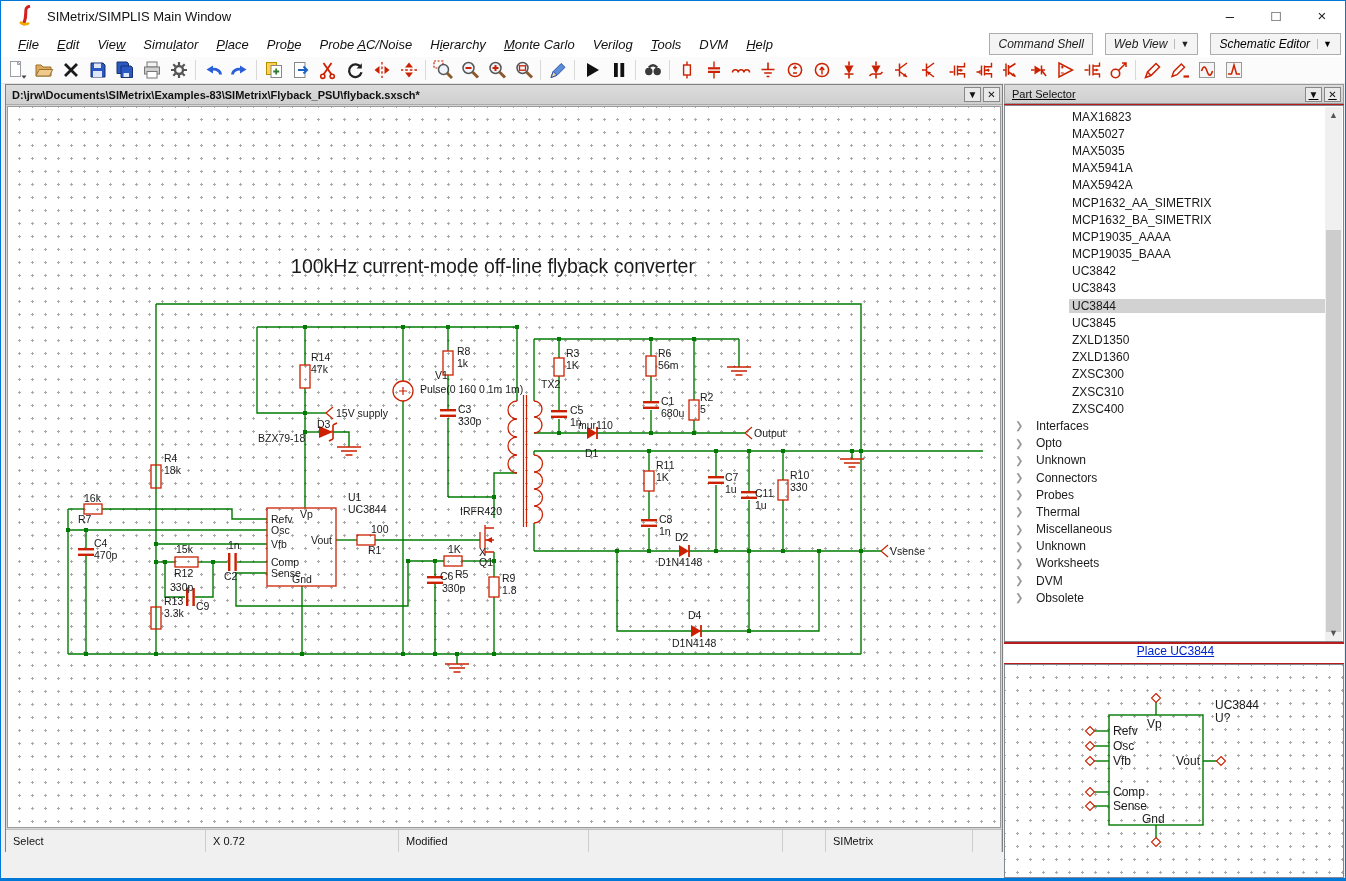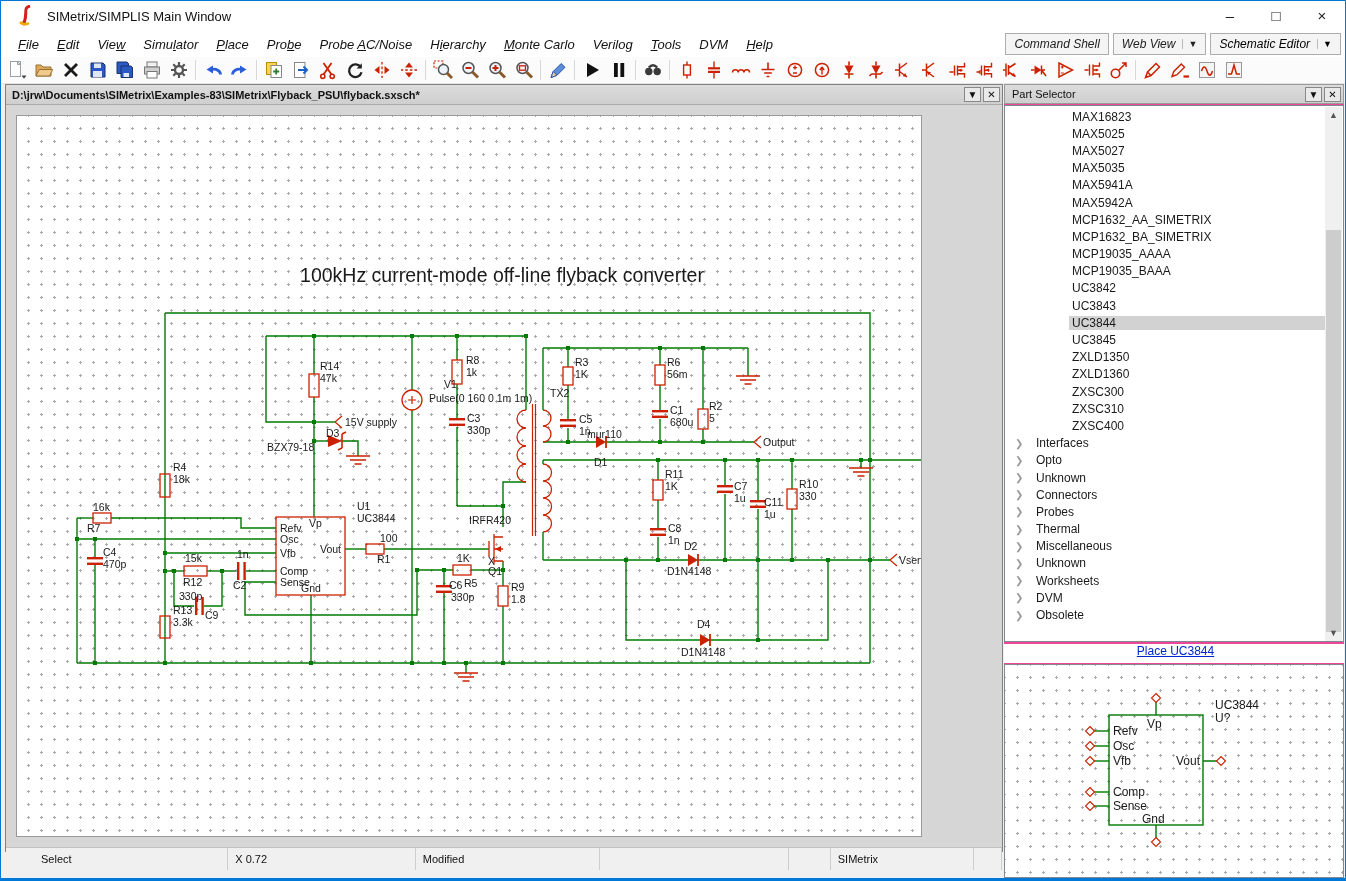--- a/index.html
+++ b/index.html
@@ -13,21 +13,21 @@
   #winTitle { position:absolute; left:46px; top:8px; font-size:13px; color:#111; }
   .winctl { position:absolute; top:0; width:46px; height:30px; text-align:center; line-height:30px;
             font-size:15px; color:#222; }
   #btnMin { right:92px; } #btnMax { right:46px; } #btnClose { right:0; }
 
   
   #menubar { position:absolute; left:0; top:30px; width:100%; height:26px; background:#fff;
              display:flex; align-items:center; padding-left:8px;font-style:italic; }
   .menu-item { font-size:13px; color:#111; padding:4px 9px; cursor:default; }
   .menu-item u { text-decoration:underline; }
-  #menuRight { position:absolute; right:4px; top:2px; display:flex; gap:4px; }
+  #menuRight { position:absolute; right:4px; top:2px; display:flex; gap:12px; }
   .mrbtn { border:1px solid #adadad; background:#f4f4f4; font-size:12px; color:#222;
            height:22px; display:flex; align-items:center; padding:0 8px; }
   .mrbtn .caret { font-size:9px; margin-left:7px; border-left:1px solid #bbb; padding-left:5px; }
   .mrbtn.accent { color:#000000; }
 
   
   #toolbar { position:absolute; left:0; top:56px; width:100%; height:27px; background:#fbfbfb;
              display:flex; align-items:center; padding-left:2px; border-bottom:1px solid #e4e4e4; }
   .tbtn { width:27px; height:25px; display:flex; align-items:center; justify-content:center; }
   .tbtn svg { width:20px; height:20px; }
@@ -37,40 +37,40 @@
   #main { position:absolute; left:0; top:83px; width:1344px; height:794px; background:#f0f0f0;padding-left:35px; }
 
   
   #schemWin { position:absolute; left:4px; top:0; width:998px; height:768px; border:1px solid #808080;
               background:#d6d6d6; }
   #schemTitle { height:20px; background:linear-gradient(#dcdcdc,#cfcfcf); border-bottom:1px solid #aaa;
                 display:flex; align-items:center; padding:0 2px 0 6px; }
   #schemPath { flex:1; font-size:11px; font-weight:700; color:#111; white-space:nowrap; overflow:hidden; }
   .capbtn { width:17px; height:15px; border:1px solid #888; background:#e9e9e9; font-size:10px;
             line-height:13px; text-align:center; color:#111; margin-left:2px; font-weight:700; }
-  #schemCanvas { position:relative; margin:10px; width:906px; height:722px; background:#fff; border:1px solid #9a9a9a;
+  #schemCanvas { position:relative; margin:1px; width:994px; height:722px; background:#fff; border:1px solid #9a9a9a;
                  background-image:radial-gradient(circle,#a9a9a9 1px,rgba(0,0,0,0) 1.2px);
                  background-size:13px 13px; background-position:5px 6px; overflow:hidden;text-decoration:underline; }
   #schemSvg { position:absolute; left:0; top:0; }
 
   
   #statusbar { height:23px; background:#f0f0f0; border-top:1px solid #c0c0c0; display:flex; }
   .scell { height:100%; border-right:1px solid #cdcdcd; font-size:11px; color:#111;
            display:flex; align-items:center; padding-left:7px; }
 
   
   #tabbar { position:absolute; left:0; top:813px; width:1002px; height:26px; background:#f0f0f0;
             border-top:1px solid #d0d0d0; display:flex; align-items:flex-end; padding-left:6px; }
   .tab { height:22px; display:flex; align-items:center; padding:0 12px; font-size:12px; color:#222;
          border:1px solid #a9a9a9; border-bottom:none; background:#e3e3e3; margin-right:2px; }
   .tab.active { background:#fff; height:21px; }
   .tab svg { width:13px; height:15px; margin-right:6px; }
 
   
-  #rightPanel { position:absolute; left:1003px; top:0; width:340px; height:794px; background:#ec4899; }
+  #rightPanel { position:absolute; left:1003px; top:0; width:340px; height:794px; background:#b91c1c;text-decoration:underline; }
   #psHeader { height:20px; background:linear-gradient(#dcdcdc,#cfcfcf); border:1px solid #999;
               display:flex; align-items:center; padding:0 2px 0 7px; }
   #psTitle { flex:1; font-size:11px; color:#111; }
   #psTree { position:absolute; left:0; top:21px; width:340px; height:537px; background:#fff;
             border:1px solid #828790; overflow:hidden; }
   #psRows { position:absolute; left:0; top:2px; width:321px; }
   .prow { height:17.2px; display:flex; align-items:center; font-size:12px; color:#1a1a1a; white-space:nowrap; }
   .prow .ptxt { padding:0 3px; }
   .prow.root .ptxt { margin-left:8px; }
   .prow.leaf .ptxt { margin-left:64px; }
@@ -753,21 +753,21 @@
             <text x="651" y="428">1n</text>
             <text x="667" y="434">D2</text>
             <text x="650" y="459">D1N4148</text>
             <text x="680" y="512">D4</text>
             <text x="664" y="540">D1N4148</text>
             <text x="882" y="448">Vsense</text>
           </g>
         </svg>
     </div>
     <div id="statusbar">
-        <div class="scell" style="width: 200px; margin-left: 28px;">Select</div>
+        <div class="scell" style="width: 200px;">Select</div>
         <div class="scell" style="width: 193px;">X 0.72</div>
         <div class="scell" style="width: 190px;">Modified</div>
         <div class="scell" style="width: 194px;"></div>
         <div class="scell" style="width: 43px;"></div>
         <div class="scell" style="width: 147px;">SIMetrix</div>
         <div class="scell" style="width: 29px;"></div>
       </div>
   </div>
 
   <div id="tabbar">
@@ -787,23 +787,20 @@
   <div id="rightPanel">
     <div id="psHeader">
       <span id="psTitle">Part Selector</span>
       <div class="capbtn">▼</div>
       <div class="capbtn">✕</div>
     </div>
     <div id="psTree">
       <div id="psRows">
           <div class="prow leaf">
             <span class="ptxt">MAX16823</span>
-          </div>
-          <div class="prow leaf">
-            <span class="ptxt">MAX5025</span>
           </div>
           <div class="prow leaf">
             <span class="ptxt">MAX5027</span>
           </div>
           <div class="prow leaf">
             <span class="ptxt">MAX5035</span>
           </div>
           <div class="prow leaf">
             <span class="ptxt">MAX5941A</span>
           </div>

